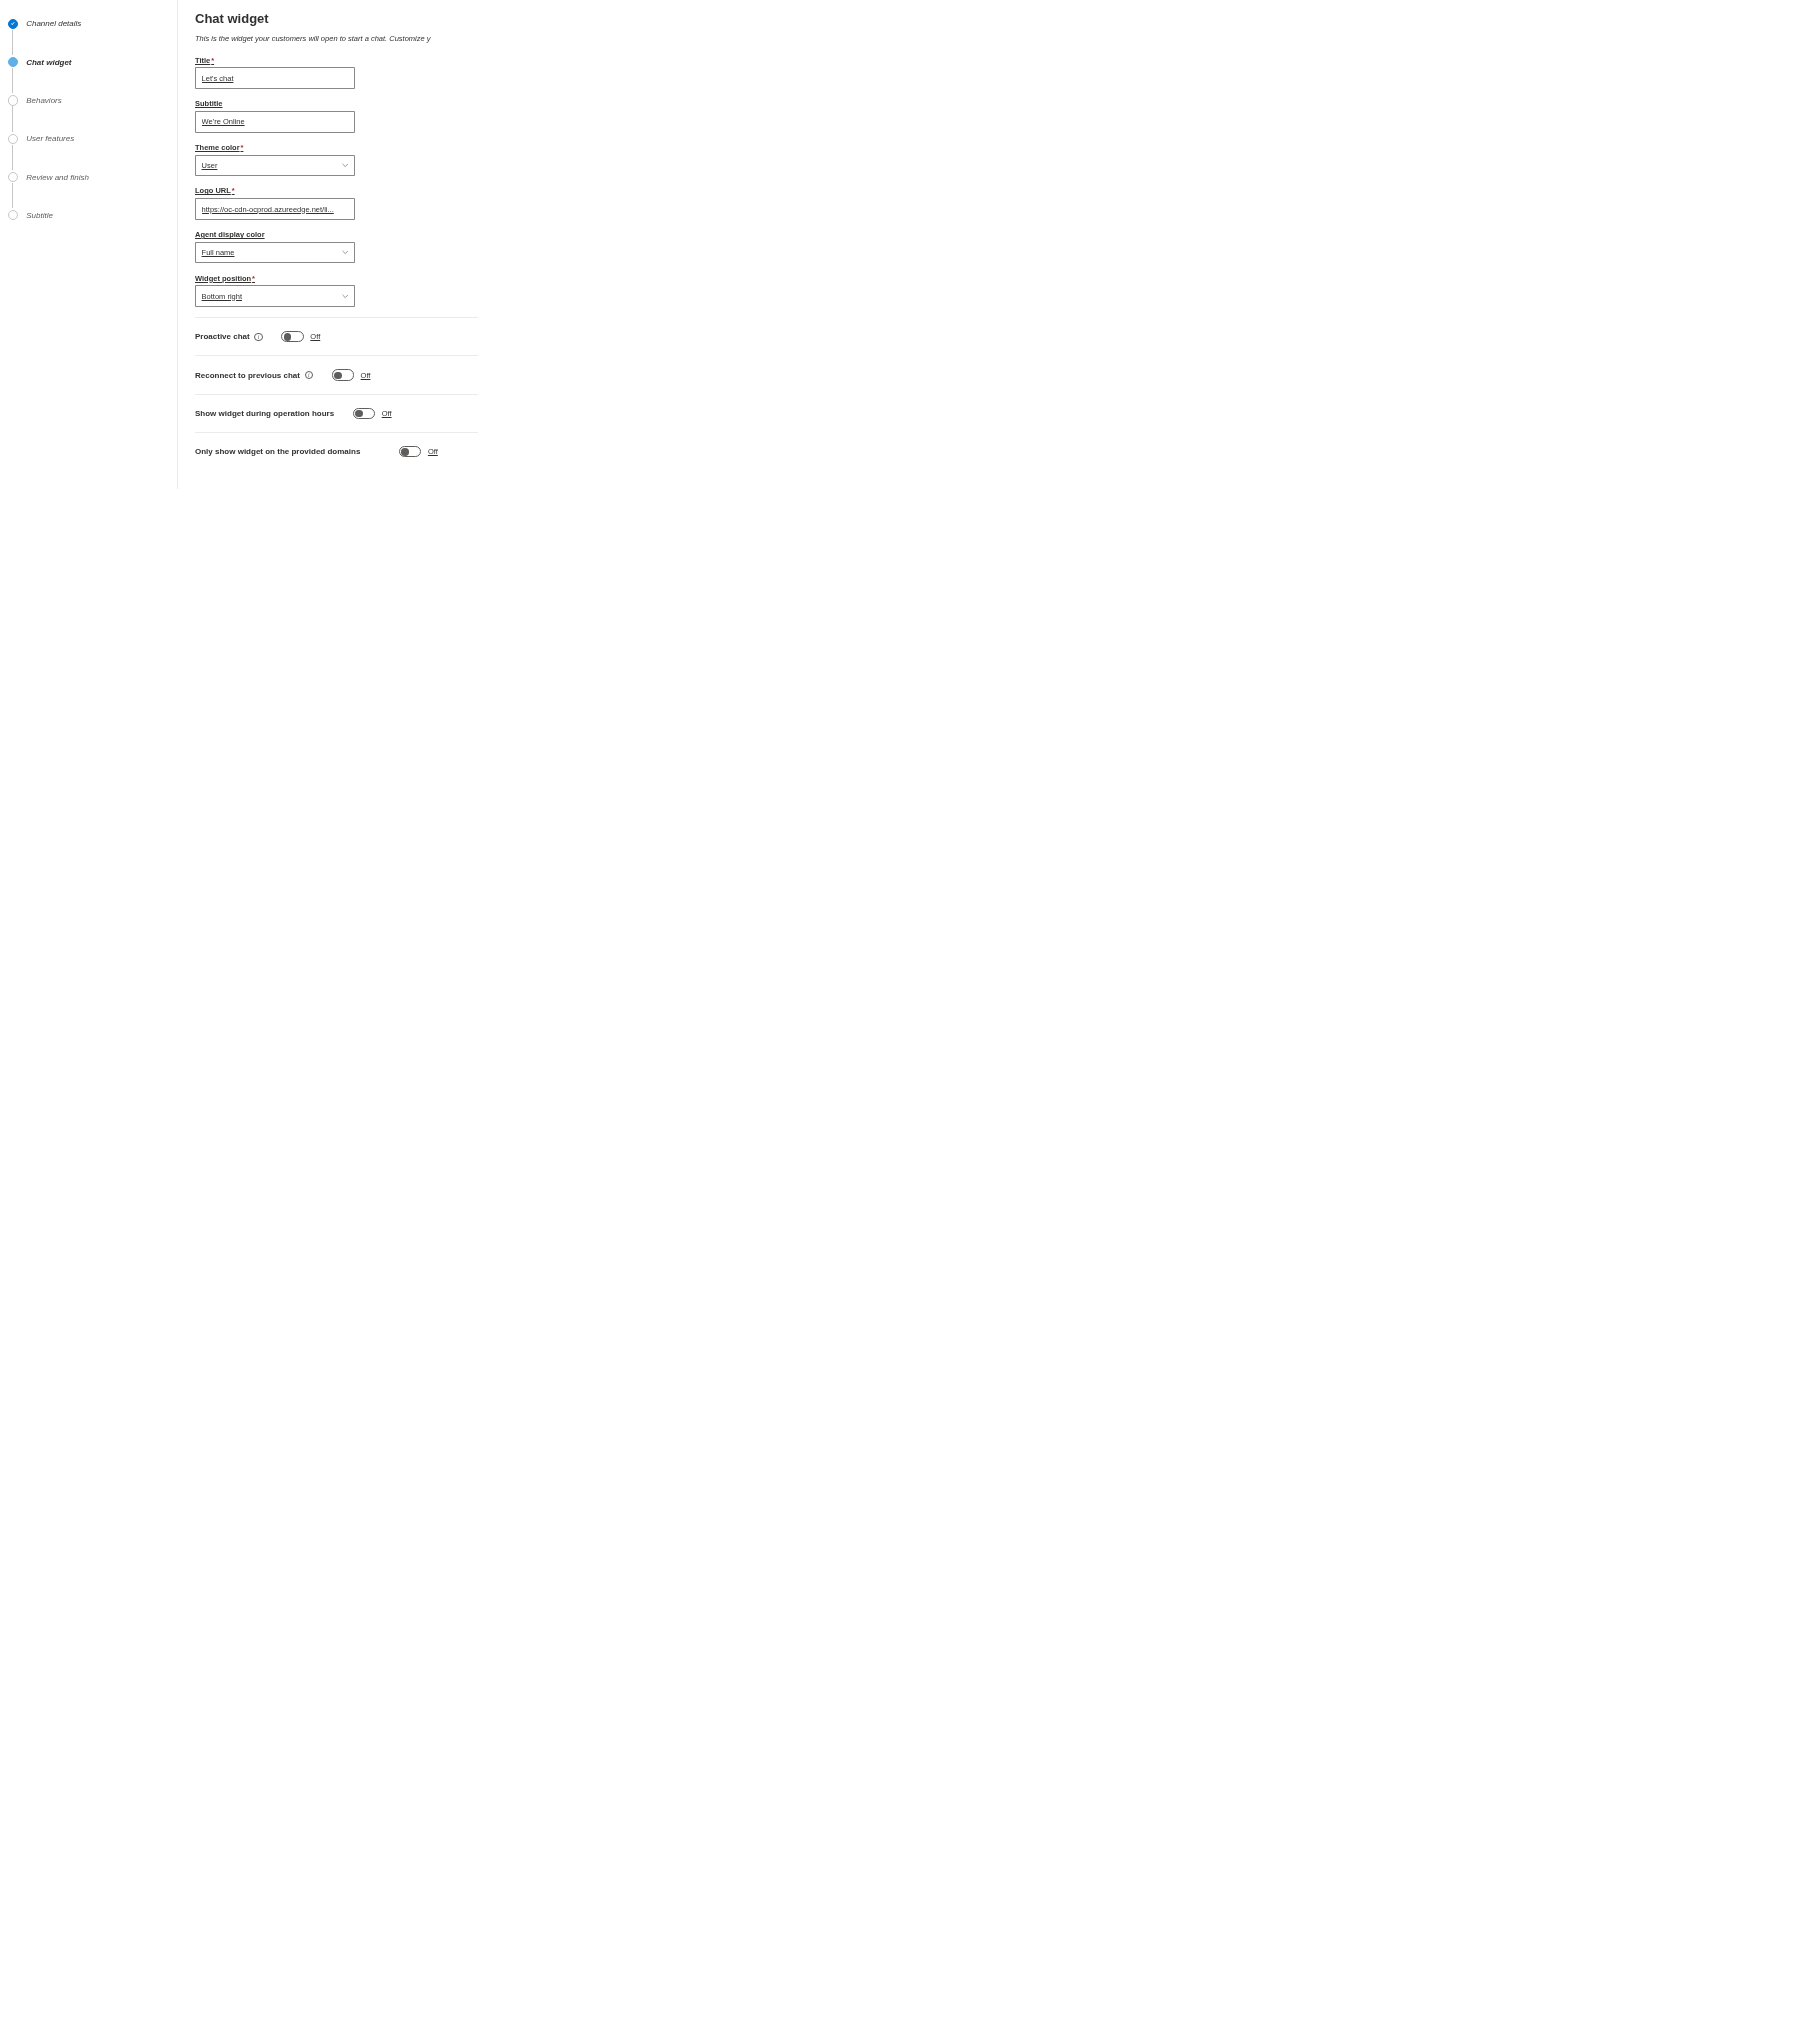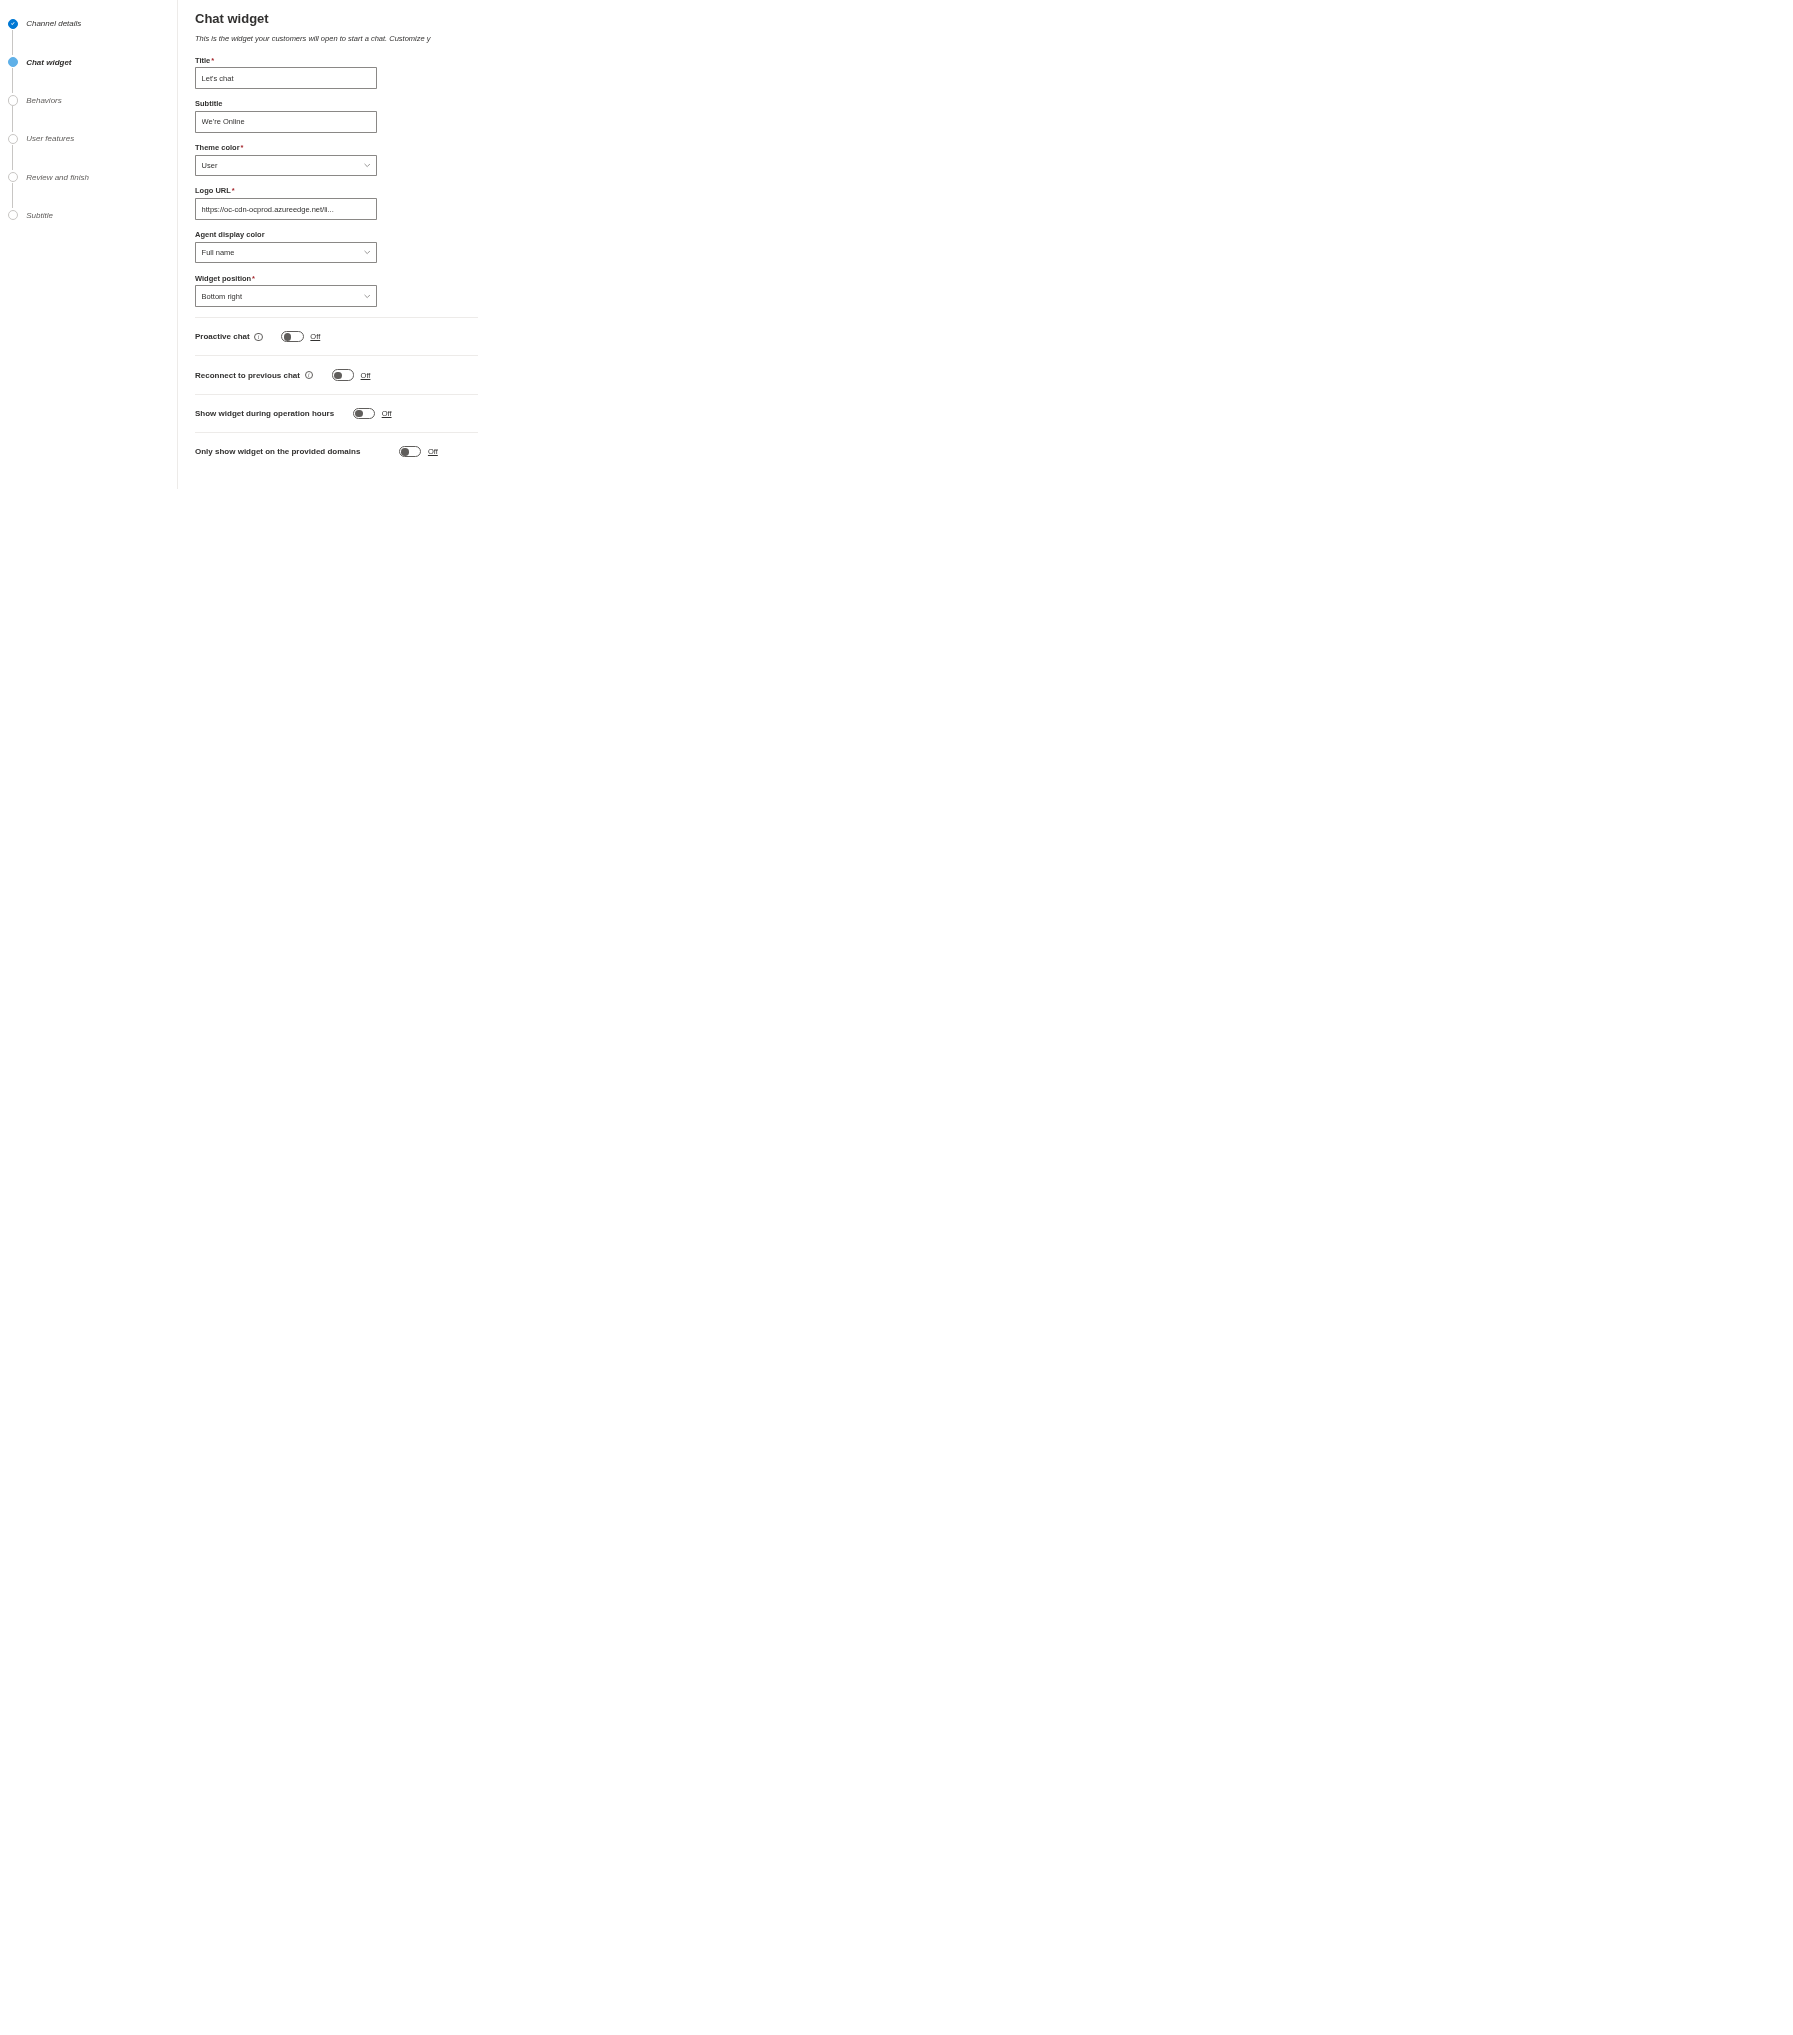--- a/index.html
+++ b/index.html
@@ -97,34 +97,35 @@
     }
     .page-subtitle {
       font-size: 7.5px;
       color: #323130;
       margin-bottom: 13px;
       white-space: nowrap;
       font-style: italic;
     }
     .form-group {
       margin-bottom: 10.3px;
+      text-decoration: underline;
     }
     .form-label {
       display: block;
       font-weight: 600;
       font-size: 7.5px;
       margin-bottom: 2.8px;
       color: #323130;
     }
     .required {
       color: #a4262c;
       margin-left: 0.9px;
     }
     .text-input, .select-input {
-      width: 182px;
+      width: 160px;
       height: 21.5px;
       border: 0.5px solid #8a8886;
       border-radius: 0.9px;
       padding: 0 5.6px;
       font-size: 7.5px;
       font-family: inherit;
       color: #323130;
       background: #fff;
       outline: none;
       display: flex;

